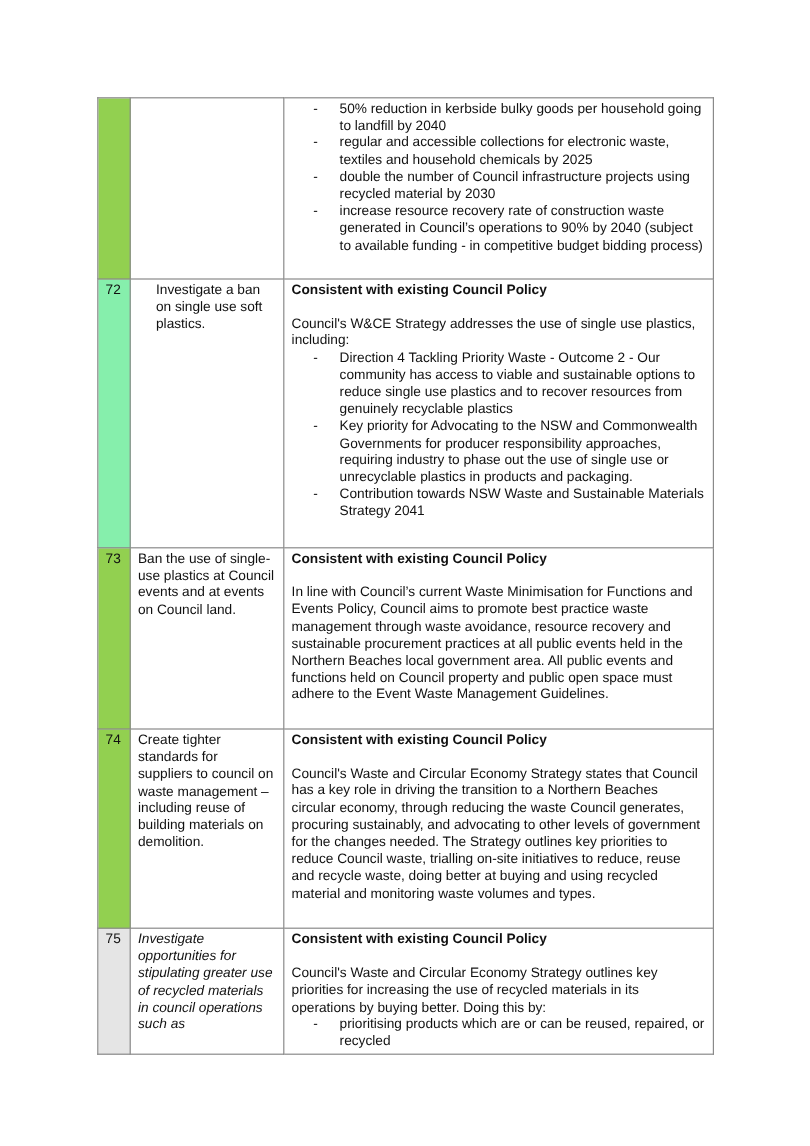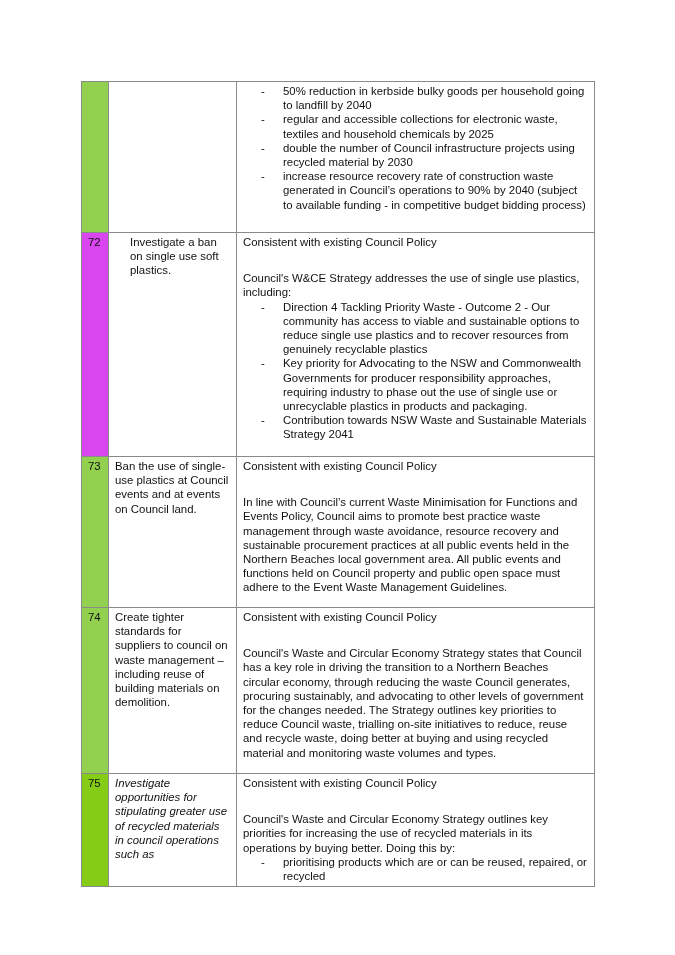--- a/index.html
+++ b/index.html
@@ -6,22 +6,22 @@
   body { width: 675px; height: 955px; position: relative; overflow: hidden;
          font-family: "Liberation Sans", sans-serif; color: #111; }
   table.doc { position: absolute; left: 81px; top: 81px; width: 513px;
               border-collapse: collapse; table-layout: fixed; font-size: 11.4px; line-height: 14.2px; }
   table.doc td { border: 1.5px solid #8a8a8a; vertical-align: top; padding: 2px 6px 3px 6px; }
   col.c-num { width: 27px; }
   col.c-req { width: 128px; }
   col.c-resp { width: 358px; }
   td.num { background: #92d050; padding: 2px 2px 2px 4px; }
   td.req { padding-left: 6px; padding-right: 4px; }
-  .heading { font-weight: normal; }
-  .para { margin-top: 22px; }
+  .heading { font-weight: bold; }
+  .para { margin-top: 14px; }
   ul.dash { list-style: none; margin: 0; padding: 0 0 0 40px; }
   ul.dash li { position: relative; }
   ul.dash li .dash-mark { position: absolute; left: -22px; top: 0; }
   tr.r0 td { height: 145px; }
   tr.r1 td { height: 218px; }
   tr.r2 td { height: 145px; }
   tr.r3 td { height: 160px; }
   tr.r4 td { height: 95px; }
 </style>
 </head>
@@ -42,21 +42,21 @@
         <ul class="dash">
           <li><span class="dash-mark">-</span><span>50% reduction in kerbside bulky goods per household going to landfill by 2040</span></li>
           <li><span class="dash-mark">-</span><span>regular and accessible collections for electronic waste, textiles and household chemicals by 2025</span></li>
           <li><span class="dash-mark">-</span><span>double the number of Council infrastructure projects using recycled material by 2030</span></li>
           <li><span class="dash-mark">-</span><span>increase resource recovery rate of construction waste generated in Council’s operations to 90% by 2040 (subject to available funding - in competitive budget bidding process)</span></li>
         </ul>
       </td>
     </tr>
 
     <tr class="r1">
-      <td class="num" style="background: #d946ef; border-color: rgb(138, 138, 138); margin-top: 12px;">72</td>
+      <td class="num" style="background: #86efac; border-color: rgb(138, 138, 138); margin-top: 12px;">72</td>
       <td class="req" style="border-color: rgb(138, 138, 138); padding-left: 21px;">Investigate a ban on single use soft plastics.</td>
       <td class="resp" style="border-color: rgb(138, 138, 138);">
         <div class="heading">Consistent with existing Council Policy</div>
         <div class="para">Council's W&amp;CE Strategy addresses the use of single use plastics, including:</div>
         <ul class="dash">
           <li><span class="dash-mark">-</span><span>Direction 4 Tackling Priority Waste - Outcome 2 - Our community has access to viable and sustainable options to reduce single use plastics and to recover resources from genuinely recyclable plastics</span></li>
           <li><span class="dash-mark">-</span><span>Key priority for Advocating to the NSW and Commonwealth Governments for producer responsibility approaches, requiring industry to phase out the use of single use or unrecyclable plastics in products and packaging.</span></li>
           <li><span class="dash-mark">-</span><span>Contribution towards NSW Waste and Sustainable Materials Strategy 2041</span></li>
         </ul>
       </td>
@@ -74,21 +74,21 @@
     <tr class="r3">
       <td class="num" style="background: rgb(146, 208, 80); border-color: rgb(138, 138, 138);">74</td>
       <td class="req" style="border-color: rgb(138, 138, 138);">Create tighter standards for suppliers to council on waste management – including reuse of building materials on demolition.</td>
       <td class="resp" style="border-color: rgb(138, 138, 138);">
         <div class="heading">Consistent with existing Council Policy</div>
         <div class="para">Council's Waste and Circular Economy Strategy states that Council has a key role in driving the transition to a Northern Beaches circular economy, through reducing the waste Council generates, procuring sustainably, and advocating to other levels of government for the changes needed. The Strategy outlines key priorities to reduce Council waste, trialling on-site initiatives to reduce, reuse and recycle waste, doing better at buying and using recycled material and monitoring waste volumes and types.</div>
       </td>
     </tr>
 
     <tr class="r4">
-      <td class="num" style="background: #84cc16; border-color: rgb(138, 138, 138); margin-top: 38px;">75</td>
+      <td class="num" style="background: #e5e5e5; border-color: rgb(138, 138, 138); margin-top: 38px;">75</td>
       <td class="req" style="border-color: rgb(138, 138, 138); font-style: italic;">Investigate opportunities for stipulating greater use of recycled materials in council operations such as</td>
       <td class="resp" style="border-color: rgb(138, 138, 138);">
         <div class="heading">Consistent with existing Council Policy</div>
         <div class="para">Council's Waste and Circular Economy Strategy outlines key priorities for increasing the use of recycled materials in its operations by buying better. Doing this by:</div>
         <ul class="dash">
           <li><span class="dash-mark">-</span><span>prioritising products which are or can be reused, repaired, or recycled</span></li>
         </ul>
       </td>
     </tr>
   </tbody>

